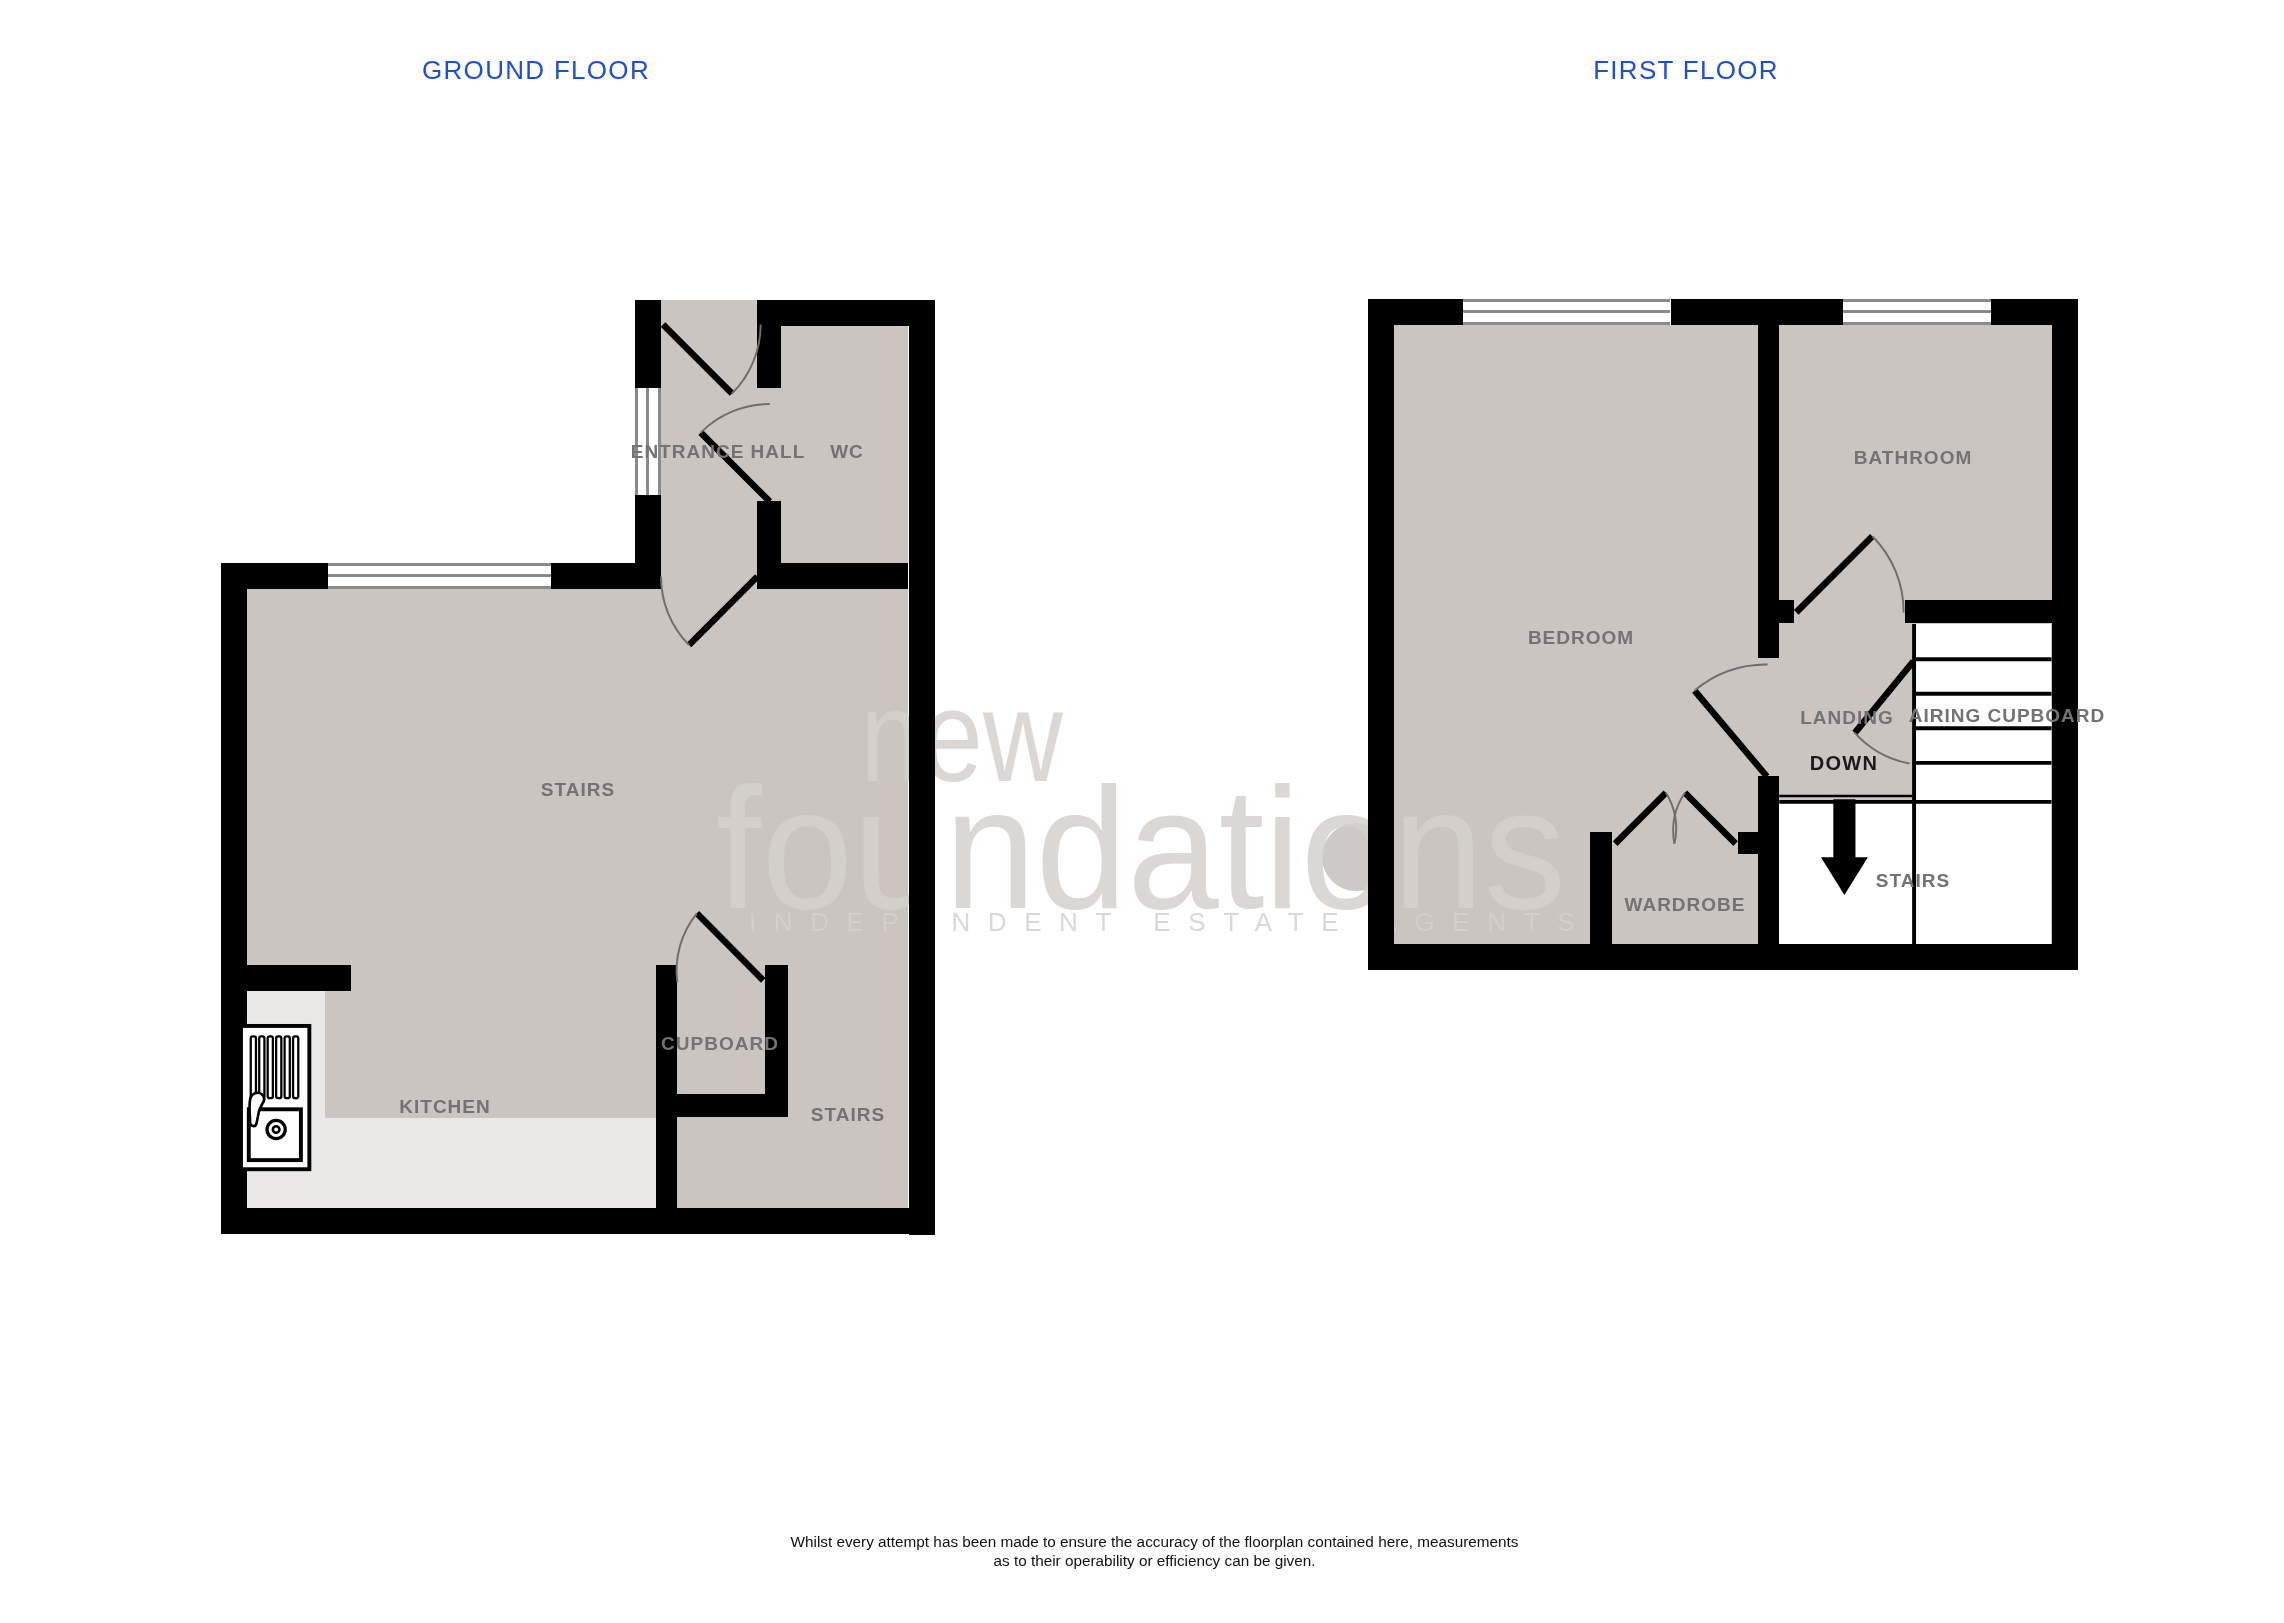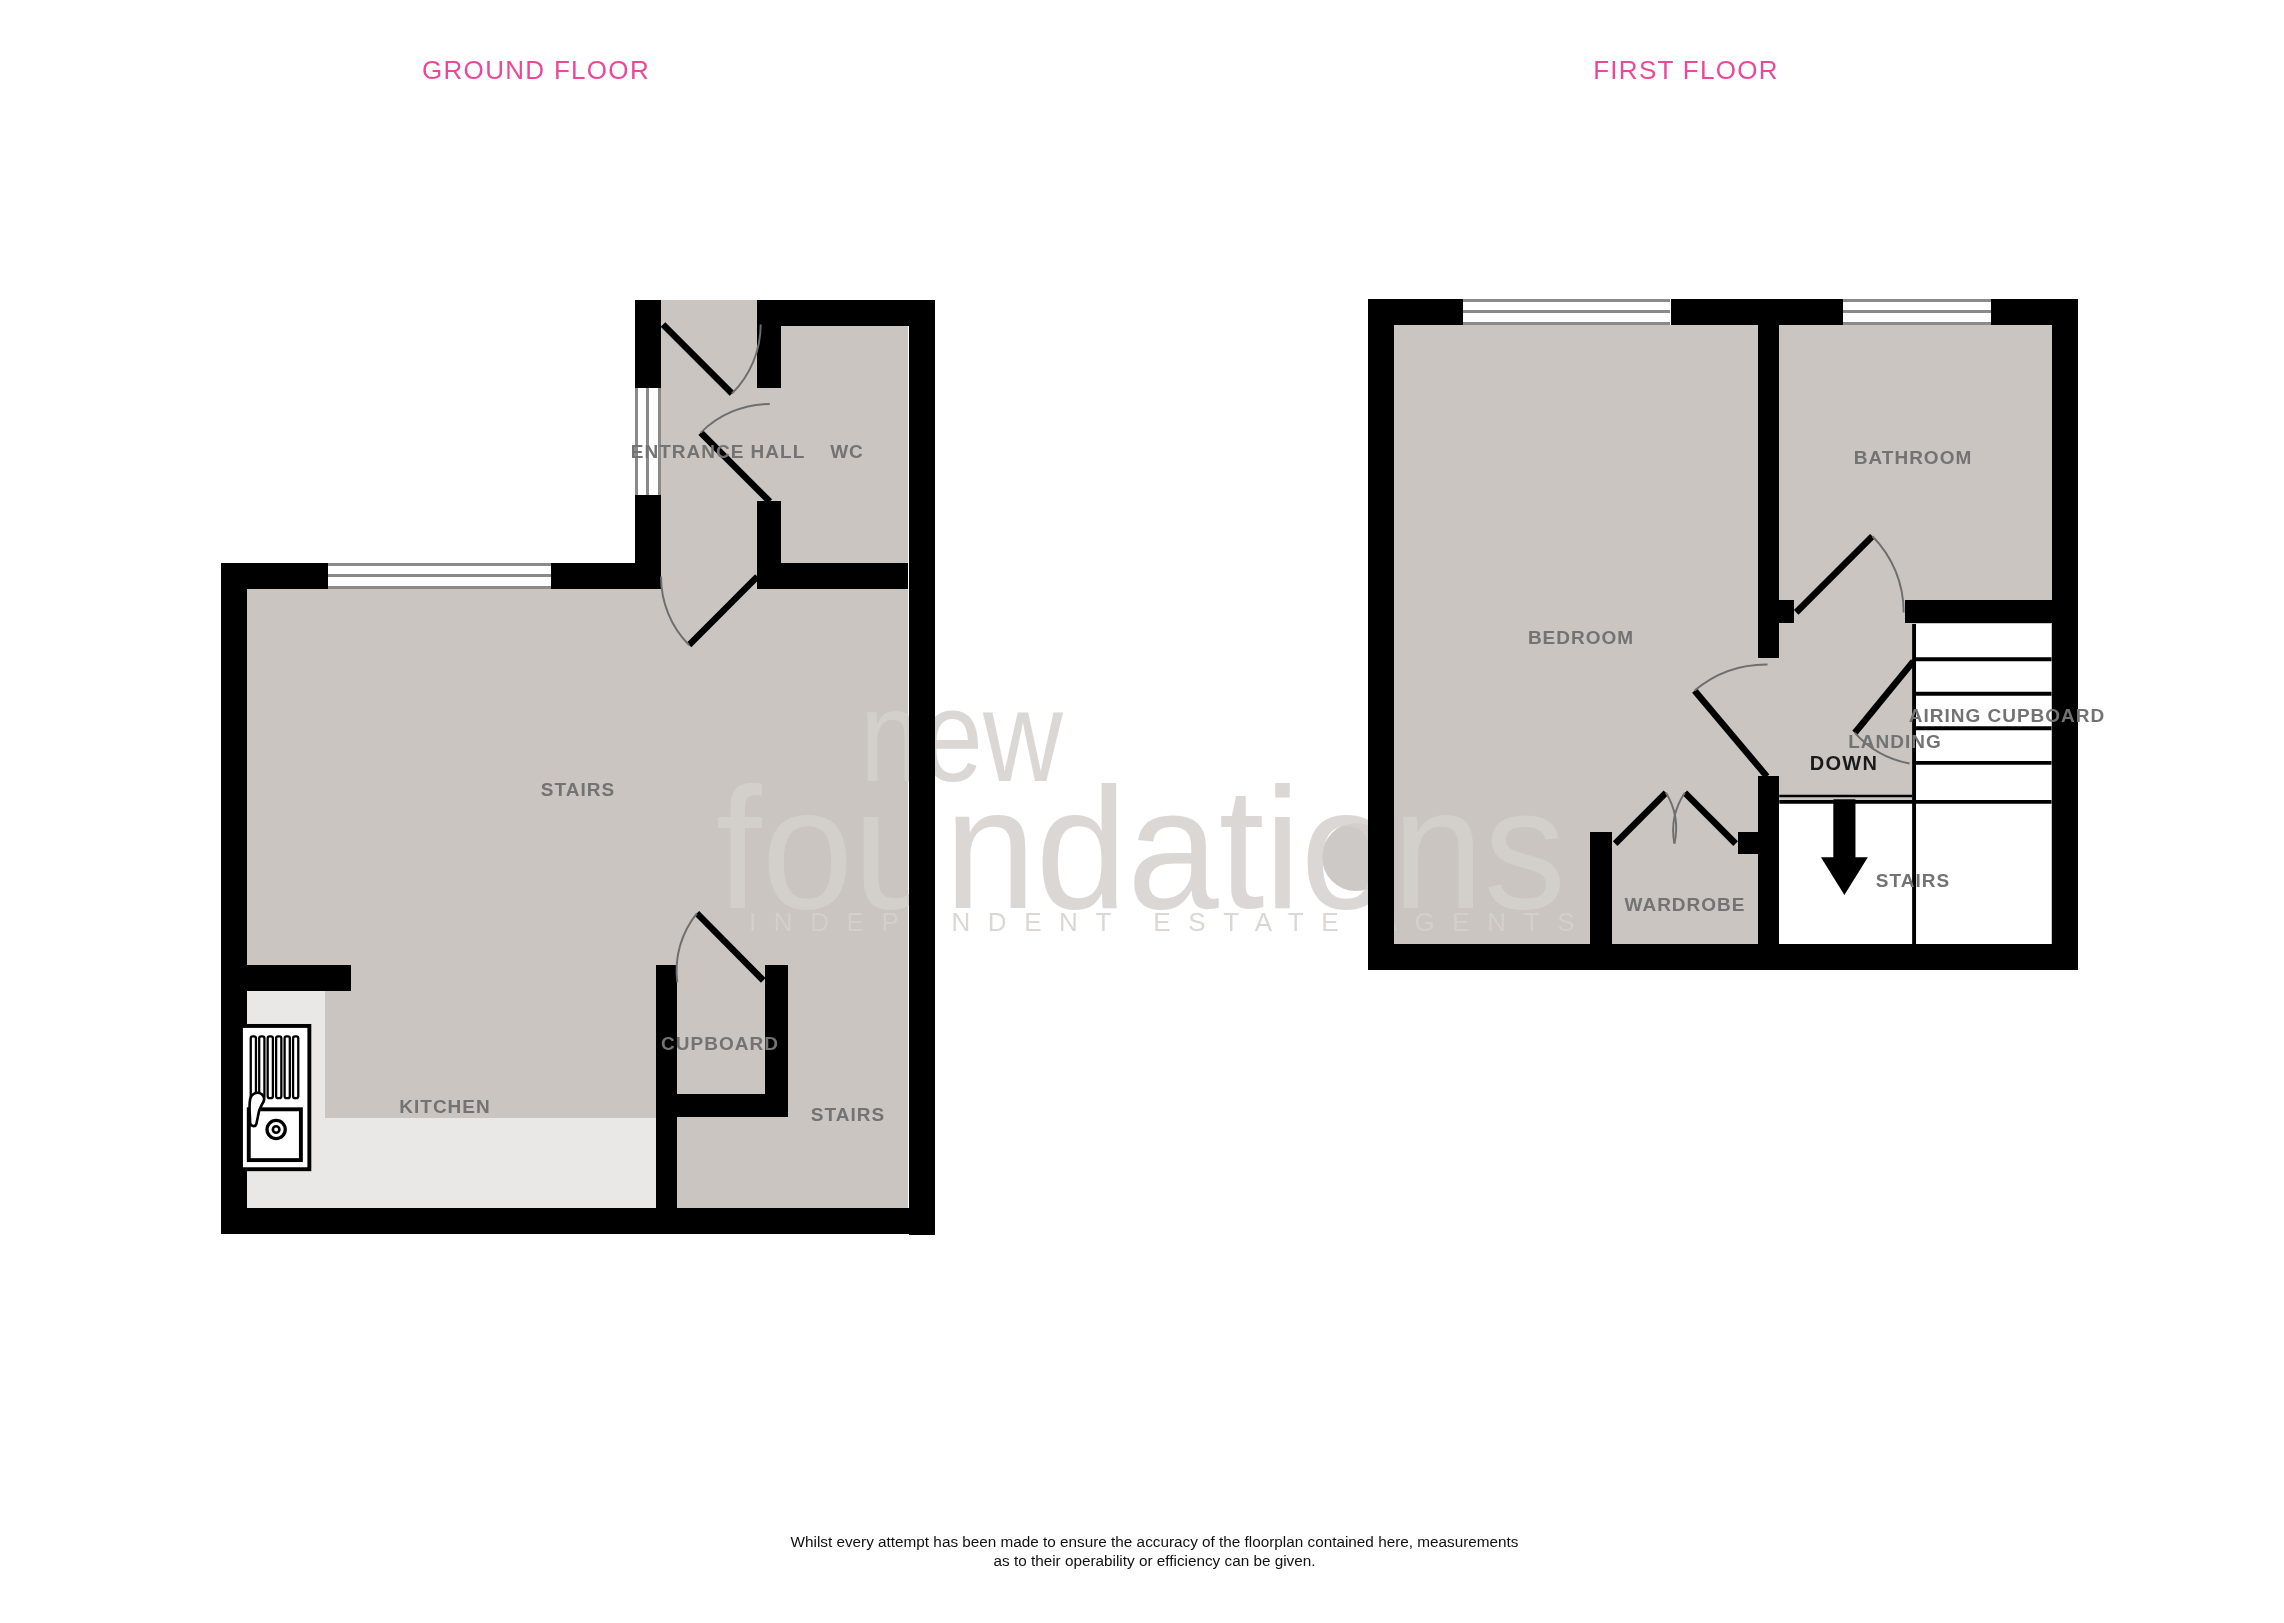--- a/index.html
+++ b/index.html
@@ -8,21 +8,21 @@
   .floor{position:absolute;}
   .w{position:absolute;background:#000;}
   .win-h{position:absolute;background:#fff;border-top:3.3px solid #8a8a8a;border-bottom:3.3px solid #8a8a8a;box-sizing:border-box;}
   .win-h::after{content:"";position:absolute;left:0;right:0;top:50%;height:3.3px;margin-top:-2px;background:#8a8a8a;}
   .win-v{position:absolute;background:#fff;border-left:3.3px solid #8a8a8a;border-right:3.3px solid #8a8a8a;box-sizing:border-box;}
   .win-v::after{content:"";position:absolute;top:0;bottom:0;left:50%;width:3.3px;margin-left:-2px;background:#8a8a8a;}
   .lbl{position:absolute;transform:translate(-50%,-50%);font-weight:bold;font-size:19px;
        letter-spacing:1px;color:#737373;white-space:nowrap;}
   .lbl-light{position:absolute;transform:translate(-50%,-50%);font-weight:normal;font-size:20px;
        letter-spacing:1.3px;color:#1a1a1a;white-space:nowrap;}
-  .title{position:absolute;transform:translateX(-50%);font-size:26px;letter-spacing:1.3px;color:#ec4899;white-space:nowrap;}
+  .title{position:absolute;transform:translateX(-50%);font-size:26px;letter-spacing:1.3px;color:#1d4ed8;white-space:nowrap;}
   .overlay{position:absolute;left:0;top:0;}
   .wm{position:absolute;color:rgba(213,208,205,0.85);white-space:nowrap;line-height:1;}
   .wm-disc{position:absolute;border-radius:50%;background:rgba(164,157,153,0.55);}
   .footer{position:absolute;left:718px;top:1532px;width:873px;text-align:center;
           font-size:15.3px;line-height:19px;color:#111;}
 </style>
 </head>
 <body>
 
 <div class="canvas">
@@ -147,21 +147,21 @@
 
   <div class="lbl" style="left:718px;top:452px;">ENTRANCE HALL</div>
   <div class="lbl" style="left:847px;top:452px;">WC</div>
   <div class="lbl" style="left:578px;top:790px;">STAIRS</div>
   <div class="lbl" style="left:445px;top:1107px;">KITCHEN</div>
   <div class="lbl" style="left:720px;top:1044px;">CUPBOARD</div>
   <div class="lbl" style="left:848px;top:1115px;">STAIRS</div>
 
   <div class="lbl" style="left:1581px;top:638px;">BEDROOM</div>
   <div class="lbl" style="left:1913px;top:458px;">BATHROOM</div>
-  <div class="lbl" style="left:1847px;top:742px;margin-left:48px;">LANDING</div>
+  <div class="lbl" style="left:1847px;top:718px;">LANDING</div>
   <div class="lbl" style="left:2007px;top:716px;">AIRING CUPBOARD</div>
   <div class="lbl-light" style="left:1844px;top:763px;font-weight:bold;">DOWN</div>
   <div class="lbl" style="left:1913px;top:881px;">STAIRS</div>
   <div class="lbl" style="left:1685px;top:905px;">WARDROBE</div>
 
   <div class="footer">
     <div>Whilst every attempt has been made to ensure the accuracy of the floorplan contained here, measurements</div>
     <div>as to their operability or efficiency can be given.</div>
 
   </div>

